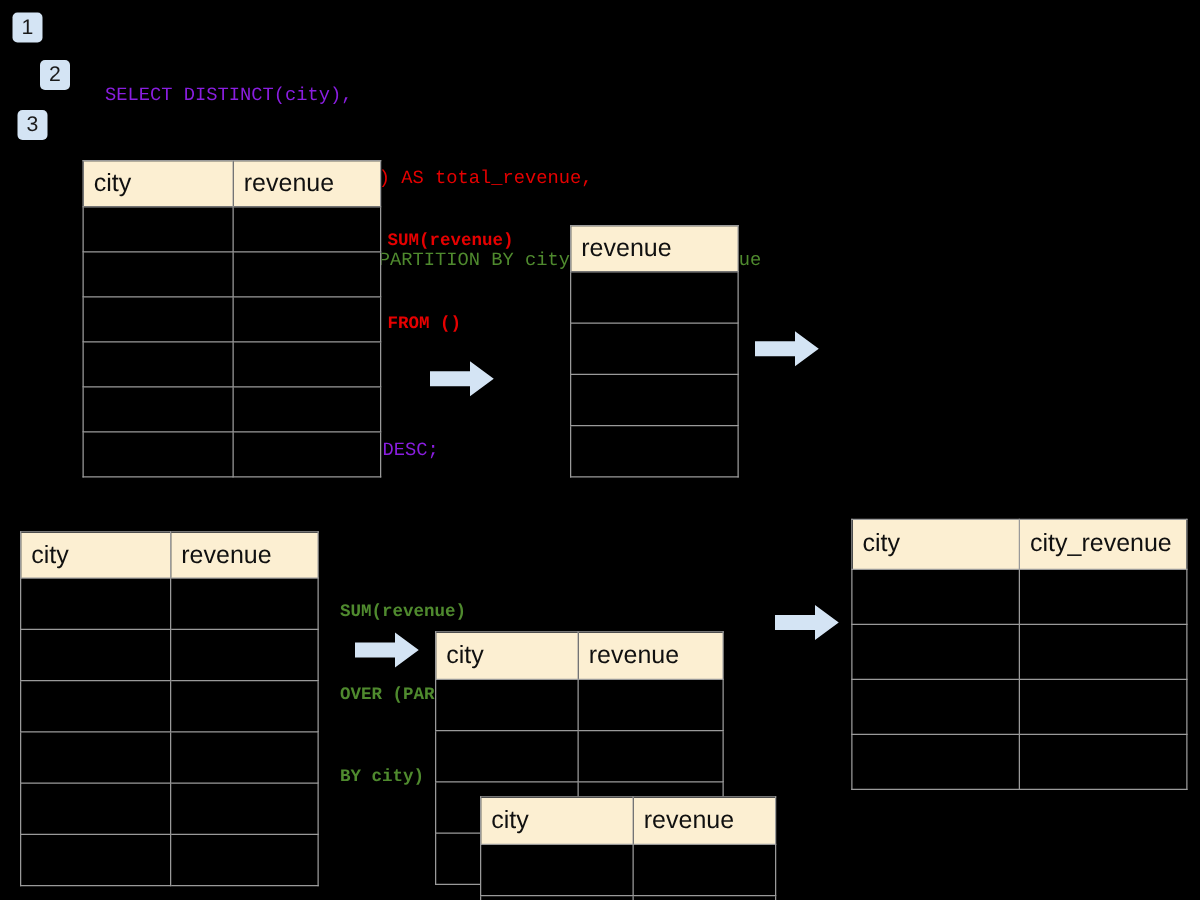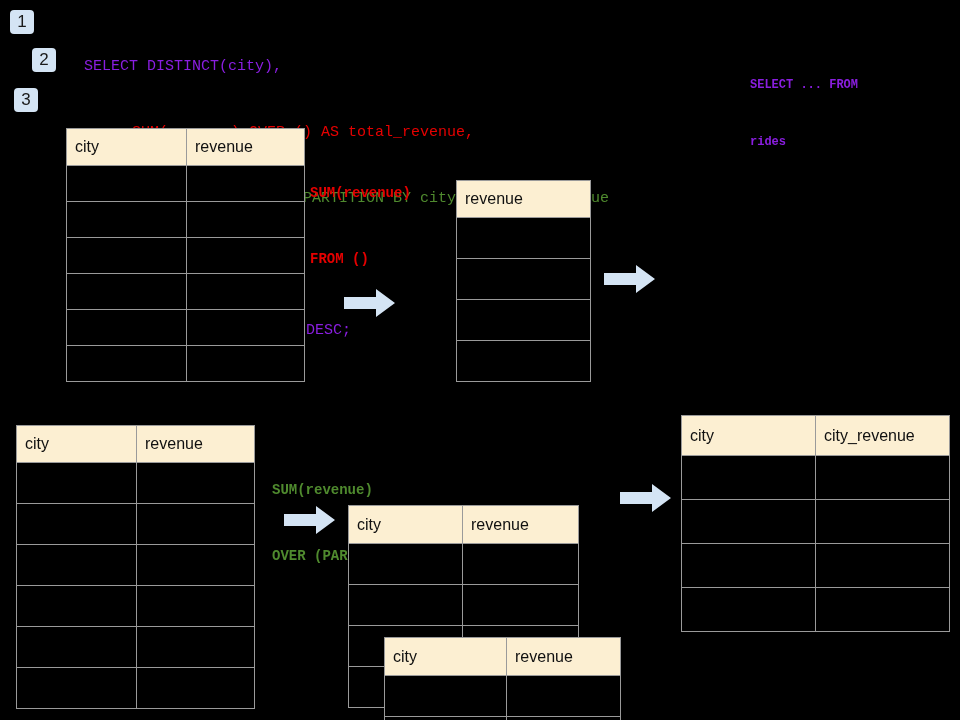--- a/index.html
+++ b/index.html
@@ -29,21 +29,21 @@
   
   .sql{
     position:absolute;
     font-family:"Liberation Mono", monospace;
     font-size:15px;
     line-height:22px;
     white-space:pre;
     letter-spacing:0px;
   }
   .sql-line{white-space:pre;}
-  .c-violet{color:#8a1ee0;}
+  .c-violet{color:#8a1ee0;margin-top:10px;}
   .c-red{color:#e60000;}
   .c-green{color:#4f8a2e;}
 
   .side-note{
     position:absolute;
     font-family:"Liberation Mono", monospace;
     font-size:12px;
     line-height:19px;
     color:#8a1ee0;
     white-space:pre;
@@ -71,21 +71,21 @@
   }
   .tbl td{
     border:1px solid #9a9a9a;
     background:#000000;
     padding:0;
   }
   .tbl td.hd{
     background:#fcefd2;
     color:#101010;
     font-family:"Liberation Sans", sans-serif;
-    font-size:16px;
+    font-size:20px;
     text-align:left;
     padding-left:8px;
     vertical-align:middle;
     white-space:nowrap;
     overflow:hidden;
   }
 
   
   .arrow{
     position:absolute;
@@ -103,33 +103,30 @@
   <div class="badge" id="badge-3" style="left: 14px; top: 88px;">3</div>
 
   <div class="sql" id="sql-block" style="left:84px;top:12px;">
     <div class="sql-line c-violet">SELECT DISTINCT(city),</div>
     <div class="sql-line c-red" style="padding-left:48px;">SUM(revenue) OVER () AS total_revenue,</div>
     <div class="sql-line c-green" style="padding-left:48px;">SUM(revenue) OVER (PARTITION BY city) as city_revenue</div>
     <div class="sql-line c-violet" style="padding-left:24px;">FROM rides</div>
     <div class="sql-line c-violet" style="padding-left:24px;">ORDER by city_revenue DESC;</div>
   </div>
 
-  <div class="side-note" id="side-note" style="left:750px;top:38px;">
-    <div>SELECT ... FROM</div>
-    <div>rides</div>
-  </div>
 
   <div class="annot red" id="annot-total" style="left:310px;top:138px;">
     <div>SUM(revenue)</div>
     <div>FROM ()</div>
   </div>
 
   <div class="annot green" id="annot-partition" style="left:272px;top:435px;">
     <div>SUM(revenue)</div>
     <div>OVER (PARTITION</div>
+    <div>BY city)</div>
   </div>
 
   <div id="tables-layer">
       <table class="tbl" id="table-rides-top" style="left: 66px; top: 128px;">
         <colgroup>
           <col style="width: 120px;">
           <col style="width: 118px;">
         </colgroup>
         <tbody>
           <tr style="height: 37px;">

